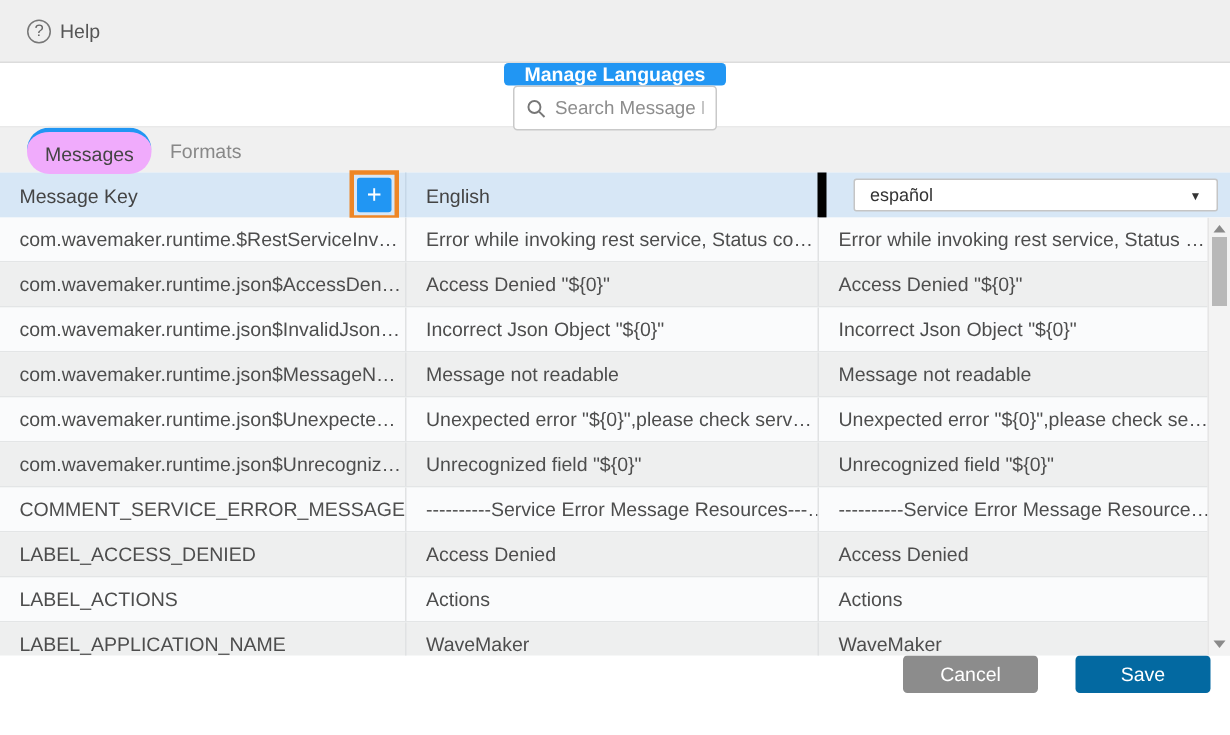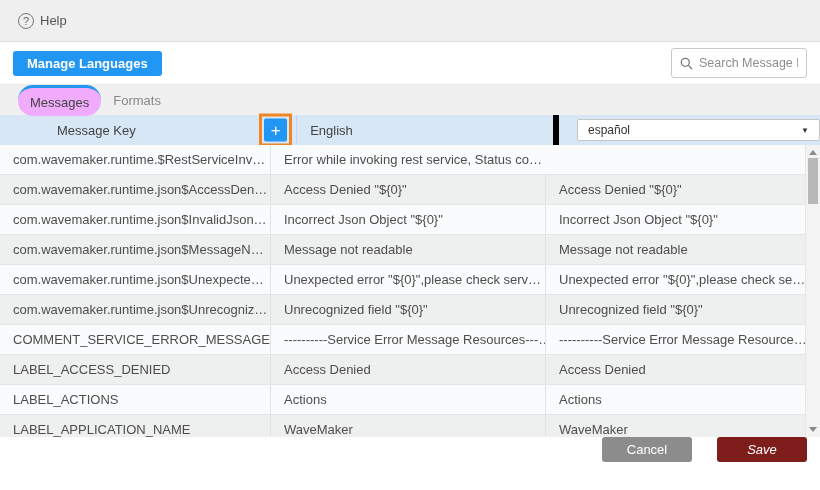--- a/index.html
+++ b/index.html
@@ -11,39 +11,39 @@
   .titlebar { height:42px; background:#efefef; border-bottom:1px solid #dcdcdc;
     display:flex; align-items:center; justify-content:space-between; padding:0 18px; }
   .title { font-size:16px; font-weight:500; color:#3a3a3a; letter-spacing:.2px; }
   .help { display:flex; align-items:center; gap:6px; margin-right:27px; cursor:pointer; }
   .help-icon { width:16px; height:16px; border:1px solid #777; border-radius:50%;
     color:#666; font-size:11px; line-height:14px; text-align:center; display:inline-block; }
   .help-label { font-size:13px; color:#555; }
 
   
   .toolbar { height:42px; background:#fff; display:flex; align-items:center;
-    justify-content:space-between; padding:0 13px; }
+    justify-content:space-between; padding:0 13px;flex-direction:column; }
   .btn-primary { background:#2196f3; color:#fff; border:none; border-radius:3px;
     height:25px; padding:0 14px; font-size:13px; font-weight:bold; cursor:pointer;
     font-family:inherit; }
   .search-box { width:136px; height:24px; border:1px solid #c9c9c9; border-radius:3px;
     background:#fff; display:flex; align-items:center; padding:14px 8px; gap:6px; }
   .search-box input { border:none; outline:none; flex:1; font-size:12.5px; color:#333;
     font-family:inherit; background:transparent; min-width:0; }
   .search-box input::placeholder { color:#8d8d8d; }
 
   
   .tabstrip { height:31px; background:#f0f0f0; display:flex; padding-left:18px;
     border-top:1px solid #e9e9e9; }
   .tab { height:31px; padding:0 12px; font-size:13px; color:#888; display:flex;
     align-items:center; cursor:pointer; }
   .tab.active { background:#f0abfc; border-top:3px solid #2196f3; color:#444;border-radius:15px; }
 
   
-  .grid-header { height:30px; background:#d7e7f6; display:flex; font-size:13px; color:#444;padding-left:44px; }
+  .grid-header { height:30px; background:#d7e7f6; display:flex; font-size:13px; color:#444; }
   .gh-col { display:flex; align-items:center; }
   .gh-key { width:270px; padding-left:13px; position:relative; }
   .gh-en  { width:275px; padding-left:13px; border-left:1px solid #c6d7e7; }
   .gh-es  { width:275px; border-left:6px solid #000000; position:relative; }
   .add-wrap { position:absolute; right:4px; top:50%; transform:translateY(-50%);
     border:3px solid #ee8625; padding:2px; line-height:0; background:transparent; }
   .add-btn { width:23px; height:23px; background:#2196f3; color:#fff; border:none;
     border-radius:2px; font-size:17px; line-height:21px; text-align:center;
     cursor:pointer; font-family:inherit; padding:0; }
   .lang-select { margin-left:18px; width:243px; height:22px; background:#fff;
@@ -69,22 +69,22 @@
     border-left:4px solid transparent; border-right:4px solid transparent; }
   .sb-arrow.up { top:5px; border-bottom:5px solid #8a8a8a; }
   .sb-arrow.down { bottom:5px; border-top:5px solid #8a8a8a; }
   .sb-thumb { position:absolute; top:13px; left:2px; width:10px; height:46px; background:#b8b8b8; }
 
   
   .footer { height:53px; background:#fff; display:flex; align-items:flex-start;
     justify-content:flex-end; gap:25px; padding-right:13px;padding-left:32px; }
   .btn-cancel { width:90px; height:25px; background:#8c8c8c; color:#fff; border:none;
     border-radius:3px; font-size:13px; cursor:pointer; font-family:inherit; }
-  .btn-save { width:90px; height:25px; background:#7f1d1d; color:#fff; border:none;
-    border-radius:3px; font-size:13px; cursor:pointer; font-family:inherit;font-style:italic; }
+  .btn-save { width:90px; height:25px; background:#0369a1; color:#fff; border:none;
+    border-radius:3px; font-size:13px; cursor:pointer; font-family:inherit; }
 </style>
 </head>
 <body>
 
 <div class="dialog">
 
   <div class="titlebar">
     <div class="help">
       <span class="help-icon">?</span>
       <span class="help-label">Help</span>
@@ -122,20 +122,21 @@
           <span class="lang-caret">▼</span>
         </div>
       </div>
     </div>
 
     <div class="grid-body">
       <div id="rows">
           <div class="row">
             <div class="cell cell-key">com.wavemaker.runtime.$RestServiceInv…</div>
             <div class="cell cell-english">Error while invoking rest service, Status co…</div>
+            <div class="cell cell-spanish">Error while invoking rest service, Status …</div>
           </div>
           <div class="row">
             <div class="cell cell-key">com.wavemaker.runtime.json$AccessDen…</div>
             <div class="cell cell-english">Access Denied "${0}"</div>
             <div class="cell cell-spanish">Access Denied "${0}"</div>
           </div>
           <div class="row">
             <div class="cell cell-key">com.wavemaker.runtime.json$InvalidJson…</div>
             <div class="cell cell-english">Incorrect Json Object "${0}"</div>
             <div class="cell cell-spanish">Incorrect Json Object "${0}"</div>

